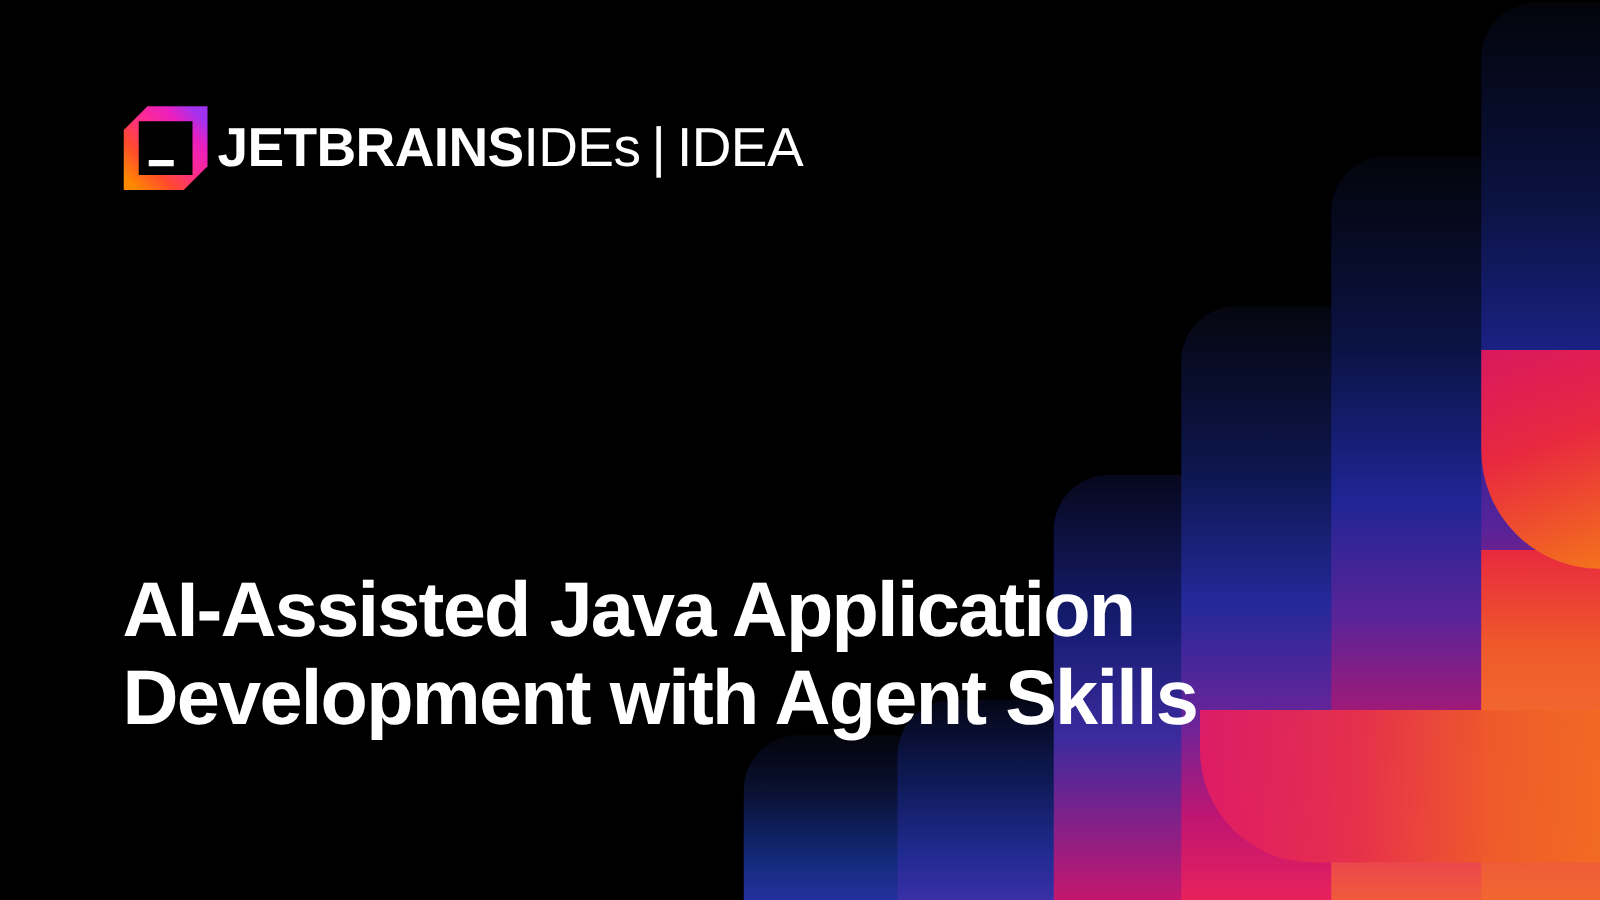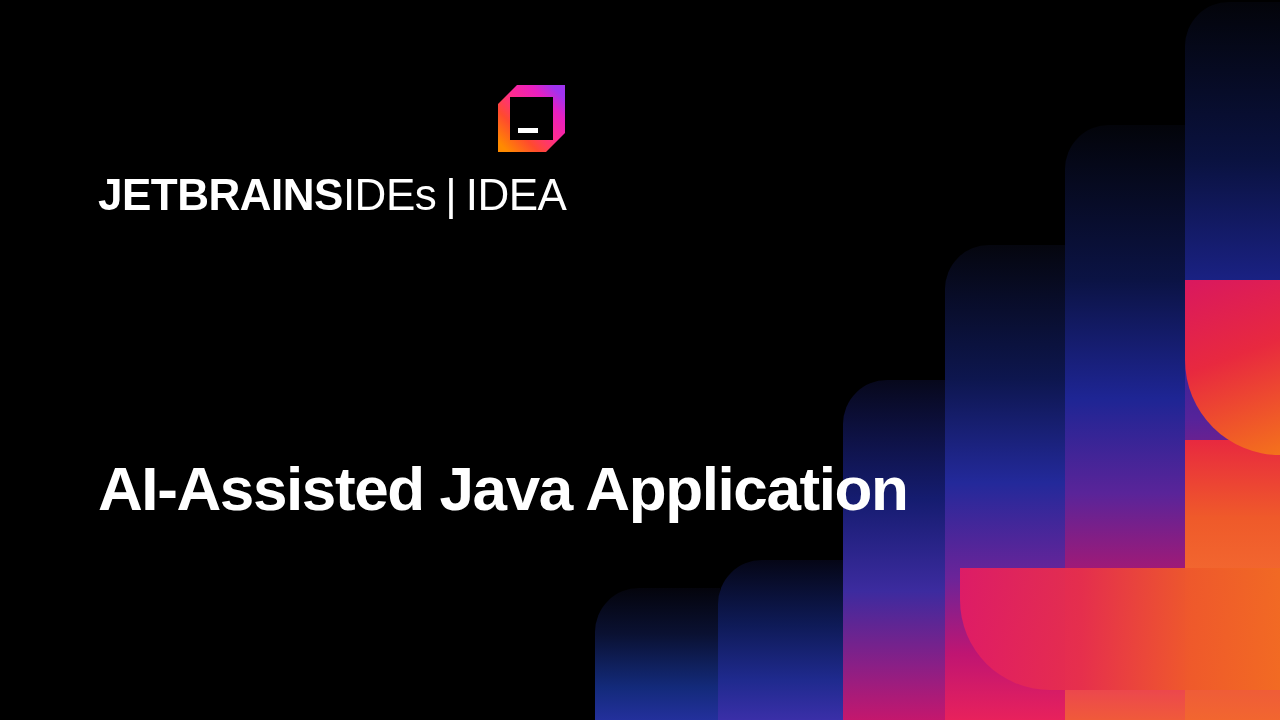--- a/index.html
+++ b/index.html
@@ -74,24 +74,23 @@
     left: 1185px; top: 440px; width: 95px; height: 130px;
     background: linear-gradient(180deg, #e8293f 0%, #ef5a2a 60%, #f2662f 100%);
   }
 
   
   #logo-lockup {
     position: absolute;
     left: 98px;
     top: 84px;
     display: flex;
-    align-items: flex-end;
-    gap: 20px;
+    align-items: center;
+    gap: 7px;
     z-index: 5;
-    flex-direction: column;
   }
   #jetbrains-mark {
     width: 69px;
     height: 69px;
     position: relative;
     flex: none;
   }
   #jetbrains-mark svg { display: block; }
 
   #logo-wordmark {
@@ -187,15 +186,16 @@
     <div id="logo-wordmark">
       <span class="brand">JETBRAINS</span>
       <span class="product">IDEs</span>
       <span class="divider-bar">|</span>
       <span class="product">IDEA</span>
     </div>
   </div>
 
   <h1 id="slide-title">
     <span class="line">AI-Assisted Java Application</span>
+    <span class="line">Development with Agent Skills</span>
   </h1>
 
 </div>
 
 </body></html>

